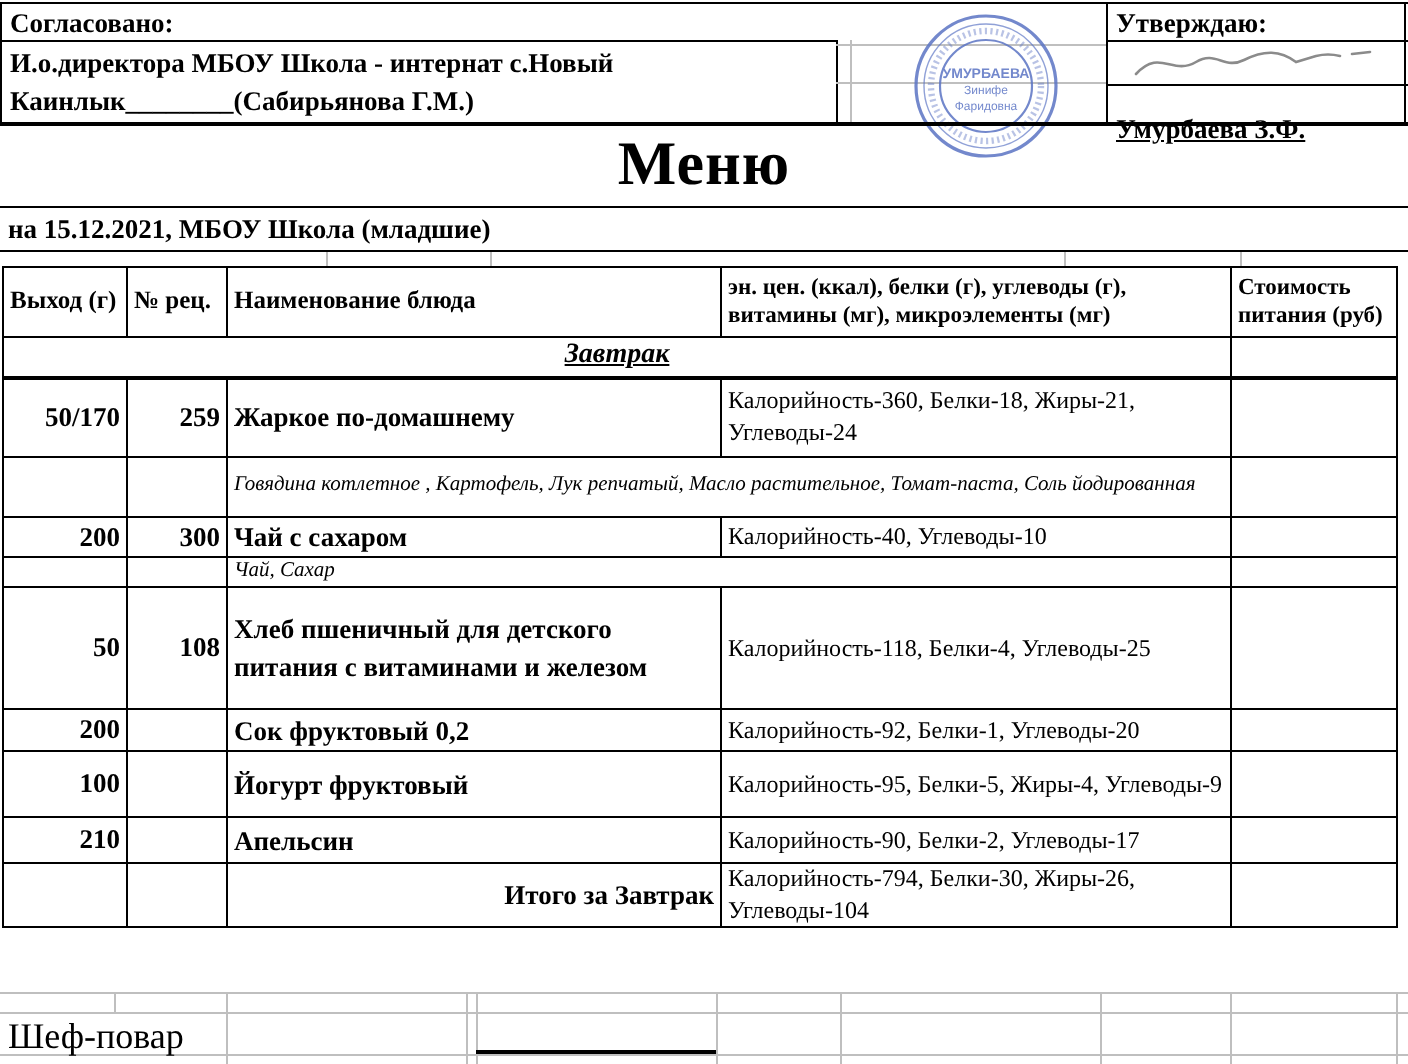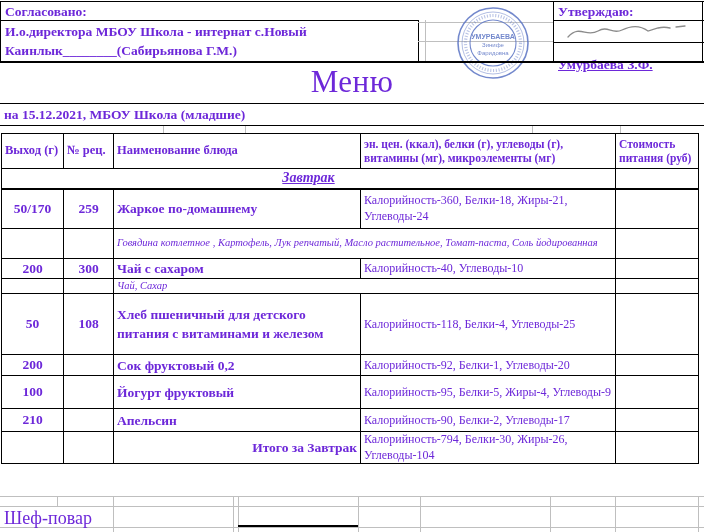--- a/index.html
+++ b/index.html
@@ -1,33 +1,33 @@
 <!DOCTYPE html>
 <html><head>
 <meta charset="utf-8">
 <style>
   html,body{margin:0;padding:0;background:#fff;}
   #page{position:relative;width:704px;height:532px;background:#fff;overflow:hidden;
-        font-family:"Liberation Serif","DejaVu Serif",serif;color:#6d28d9;}
+        font-family:"Liberation Serif","DejaVu Serif",serif;color:#000000;}
   .abs{position:absolute;}
   .hline{position:absolute;background:#000;height:1px;}
   .vline{position:absolute;background:#000;width:1px;}
   .gline{background:#bfbfbf !important;}
   .b{font-weight:bold;}
   
   .t13{font-size:13.5px;line-height:1.45;}
-  .title{font-size:31px;font-weight:normal;letter-spacing:.5px;}
+  .title{font-size:31px;font-weight:bold;letter-spacing:.5px;}
   
   table.menu{border-collapse:collapse;table-layout:fixed;position:absolute;left:1px;top:133px;width:697px;}
   table.menu td{border:1px solid #000;padding:0 3px;overflow:hidden;vertical-align:middle;}
   td.hd{border:2px solid #000;font-weight:bold;text-align:left;font-size:12.5px;line-height:1.25;padding:1px 2px;}
   td.hd.small{font-size:11.5px;}
   tr.r-sec td{border-bottom:2px solid #000;}
   .sec{font-weight:bold;font-style:italic;text-decoration:underline;font-size:14px;text-align:center;}
-  .num{font-weight:bold;font-size:13.5px;text-align:center;}
+  .num{font-weight:bold;font-size:13.5px;text-align:right;}
   .dish{font-weight:bold;font-size:13.5px;line-height:1.42;padding-left:4px;}
   .nutr{font-size:12px;line-height:1.28;padding:1px 4px 1px 3px;vertical-align:middle;}
   .ingr{font-style:italic;font-size:10.5px;line-height:1.35;padding-left:4px;vertical-align:middle;margin-left:20px;}
   .totlbl{font-weight:bold;font-size:13.5px;text-align:right;vertical-align:top;padding-top:3px;padding-right:4px;}
   .cost{font-weight:bold;font-size:13.5px;text-align:center;}
   tr.r-day td{border-top:2px solid #000;}
   td.gr{border-right:1px solid #b3b3b3;}
   td.gl{border-left:1px solid #b3b3b3;}
   tr.lastrow td{border-bottom:1px solid #c0c0c0;}
   .chef{font-size:18px;}

